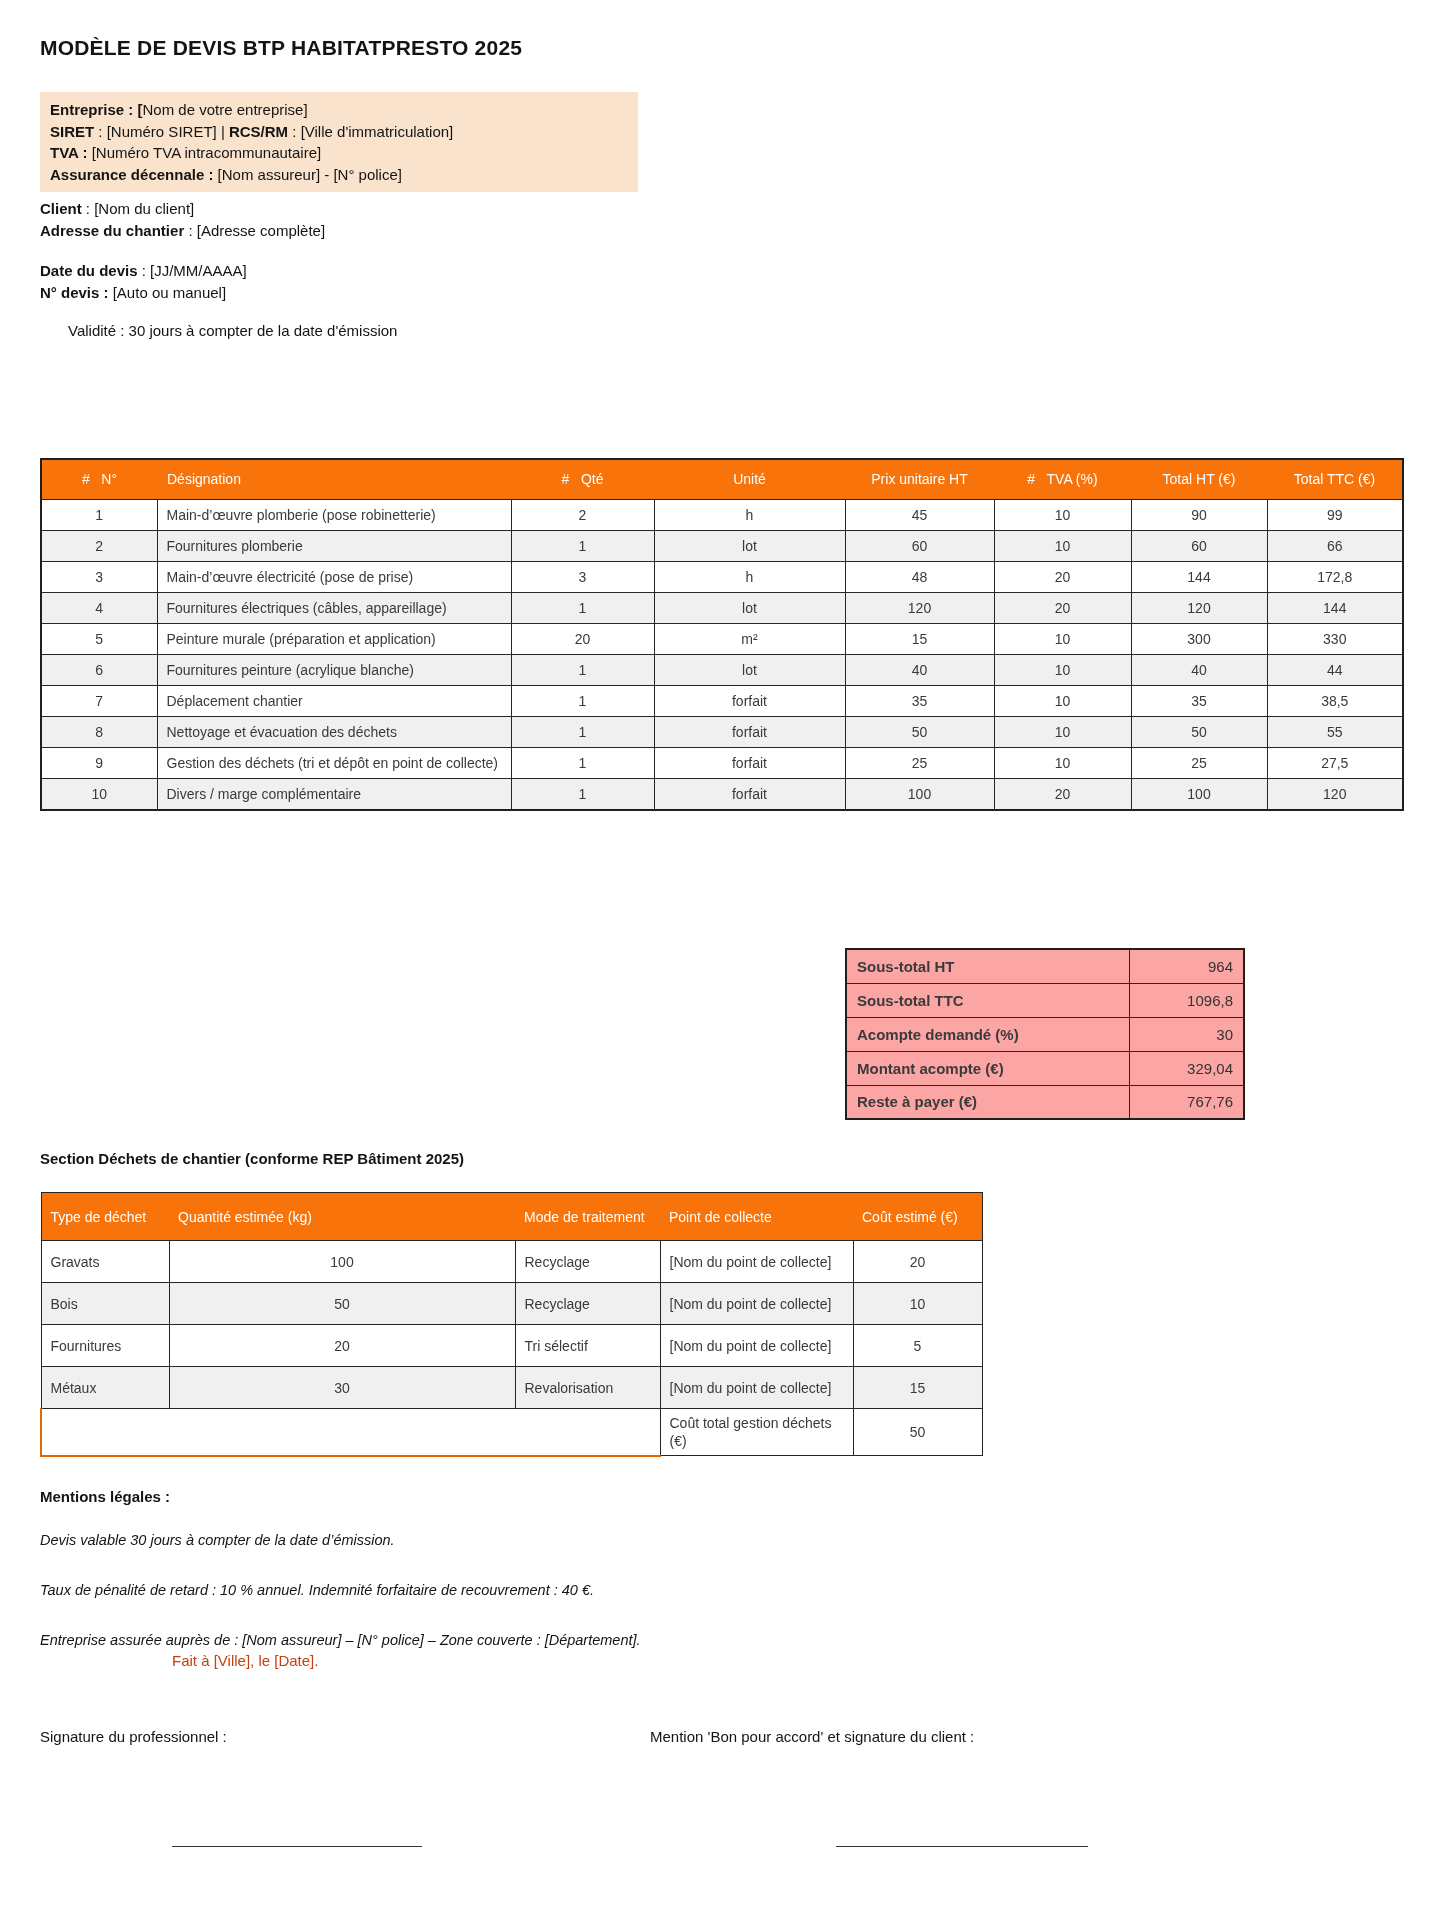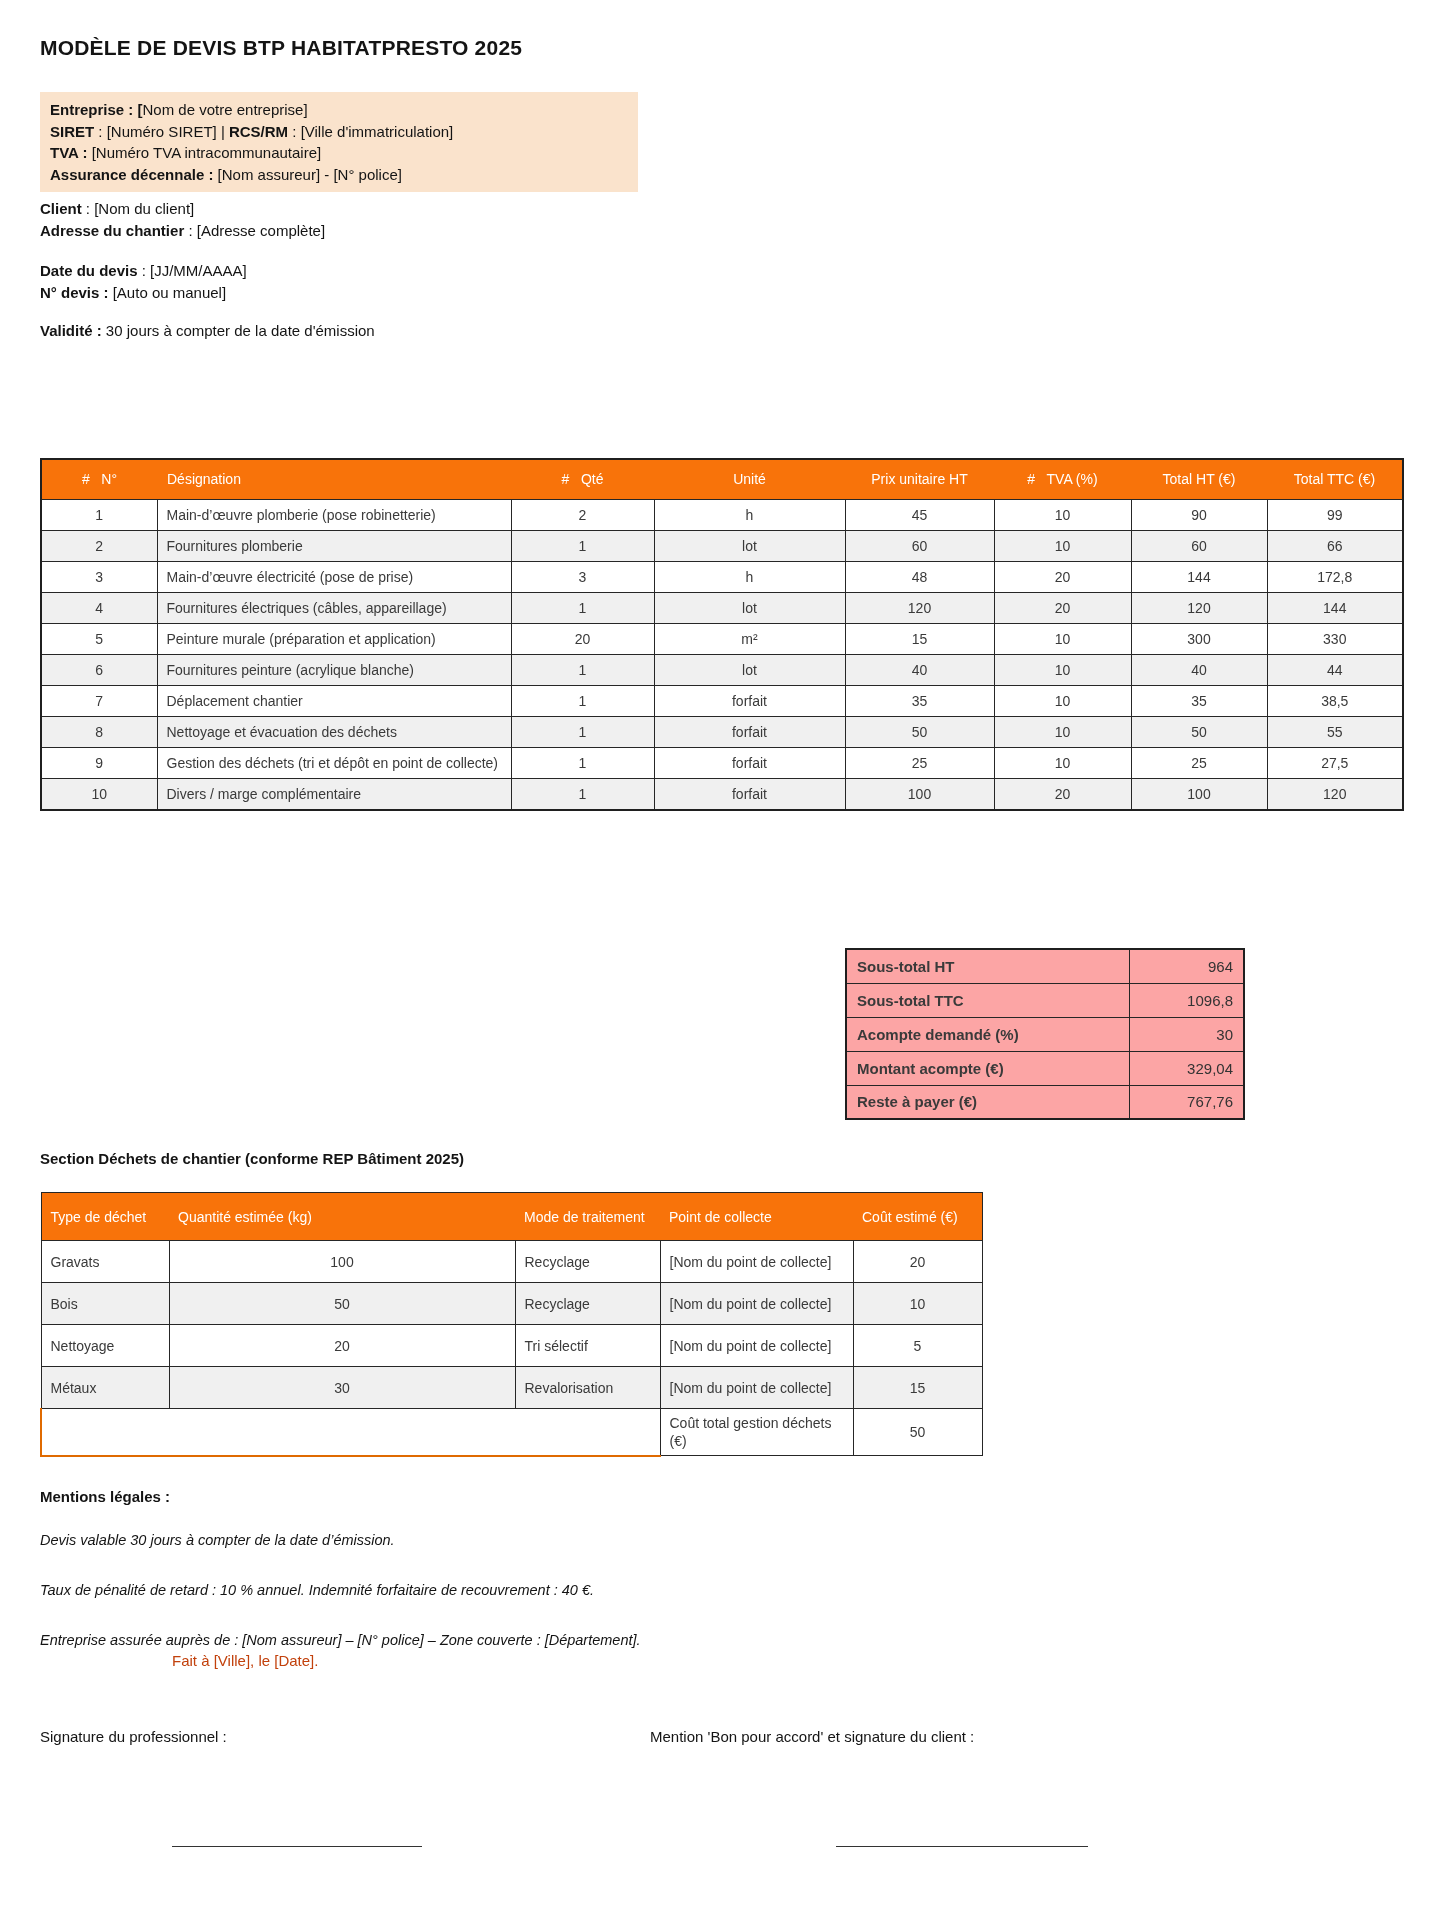--- a/index.html
+++ b/index.html
@@ -165,21 +165,21 @@
     <p><span style="font-weight: bold;">Client</span><span> : [Nom du client]</span></p>
     <p><span style="font-weight: bold;">Adresse du chantier</span><span> : [Adresse complète]</span></p>
   </div>
 
   <div class="text-block date-block">
     <p><span style="font-weight: bold;">Date du devis</span><span> : [JJ/MM/AAAA]</span></p>
     <p><span style="font-weight: bold;">N° devis :</span><span> [Auto ou manuel]</span></p>
   </div>
 
   <div class="text-block validity-block">
-    <p><span style="font-weight: bold;">Validité :</span><span> 30 jours à compter de la date d'émission</span></p>
+    <p><span style="font-weight: normal; margin-left: 28px;">Validité :</span><span> 30 jours à compter de la date d'émission</span></p>
   </div>
 
   <table class="items-table">
     <colgroup>
       <col style="width:116px">
         <col style="width:354px">
         <col style="width:143px">
         <col style="width:191px">
       <col style="width:149px">
         <col style="width:137px">
@@ -355,21 +355,21 @@
         <td class="c">20</td>
       </tr>
       <tr>
         <td class="l">Bois</td>
         <td class="c">50</td>
         <td class="l">Recyclage</td>
         <td class="l">[Nom du point de collecte]</td>
         <td class="c">10</td>
       </tr>
       <tr>
-        <td class="l">Nettoyage</td>
+        <td class="l">Fournitures</td>
         <td class="c">20</td>
         <td class="l">Tri sélectif</td>
         <td class="l">[Nom du point de collecte]</td>
         <td class="c">5</td>
       </tr>
       <tr>
         <td class="l">Métaux</td>
         <td class="c">30</td>
         <td class="l">Revalorisation</td>
         <td class="l">[Nom du point de collecte]</td>

